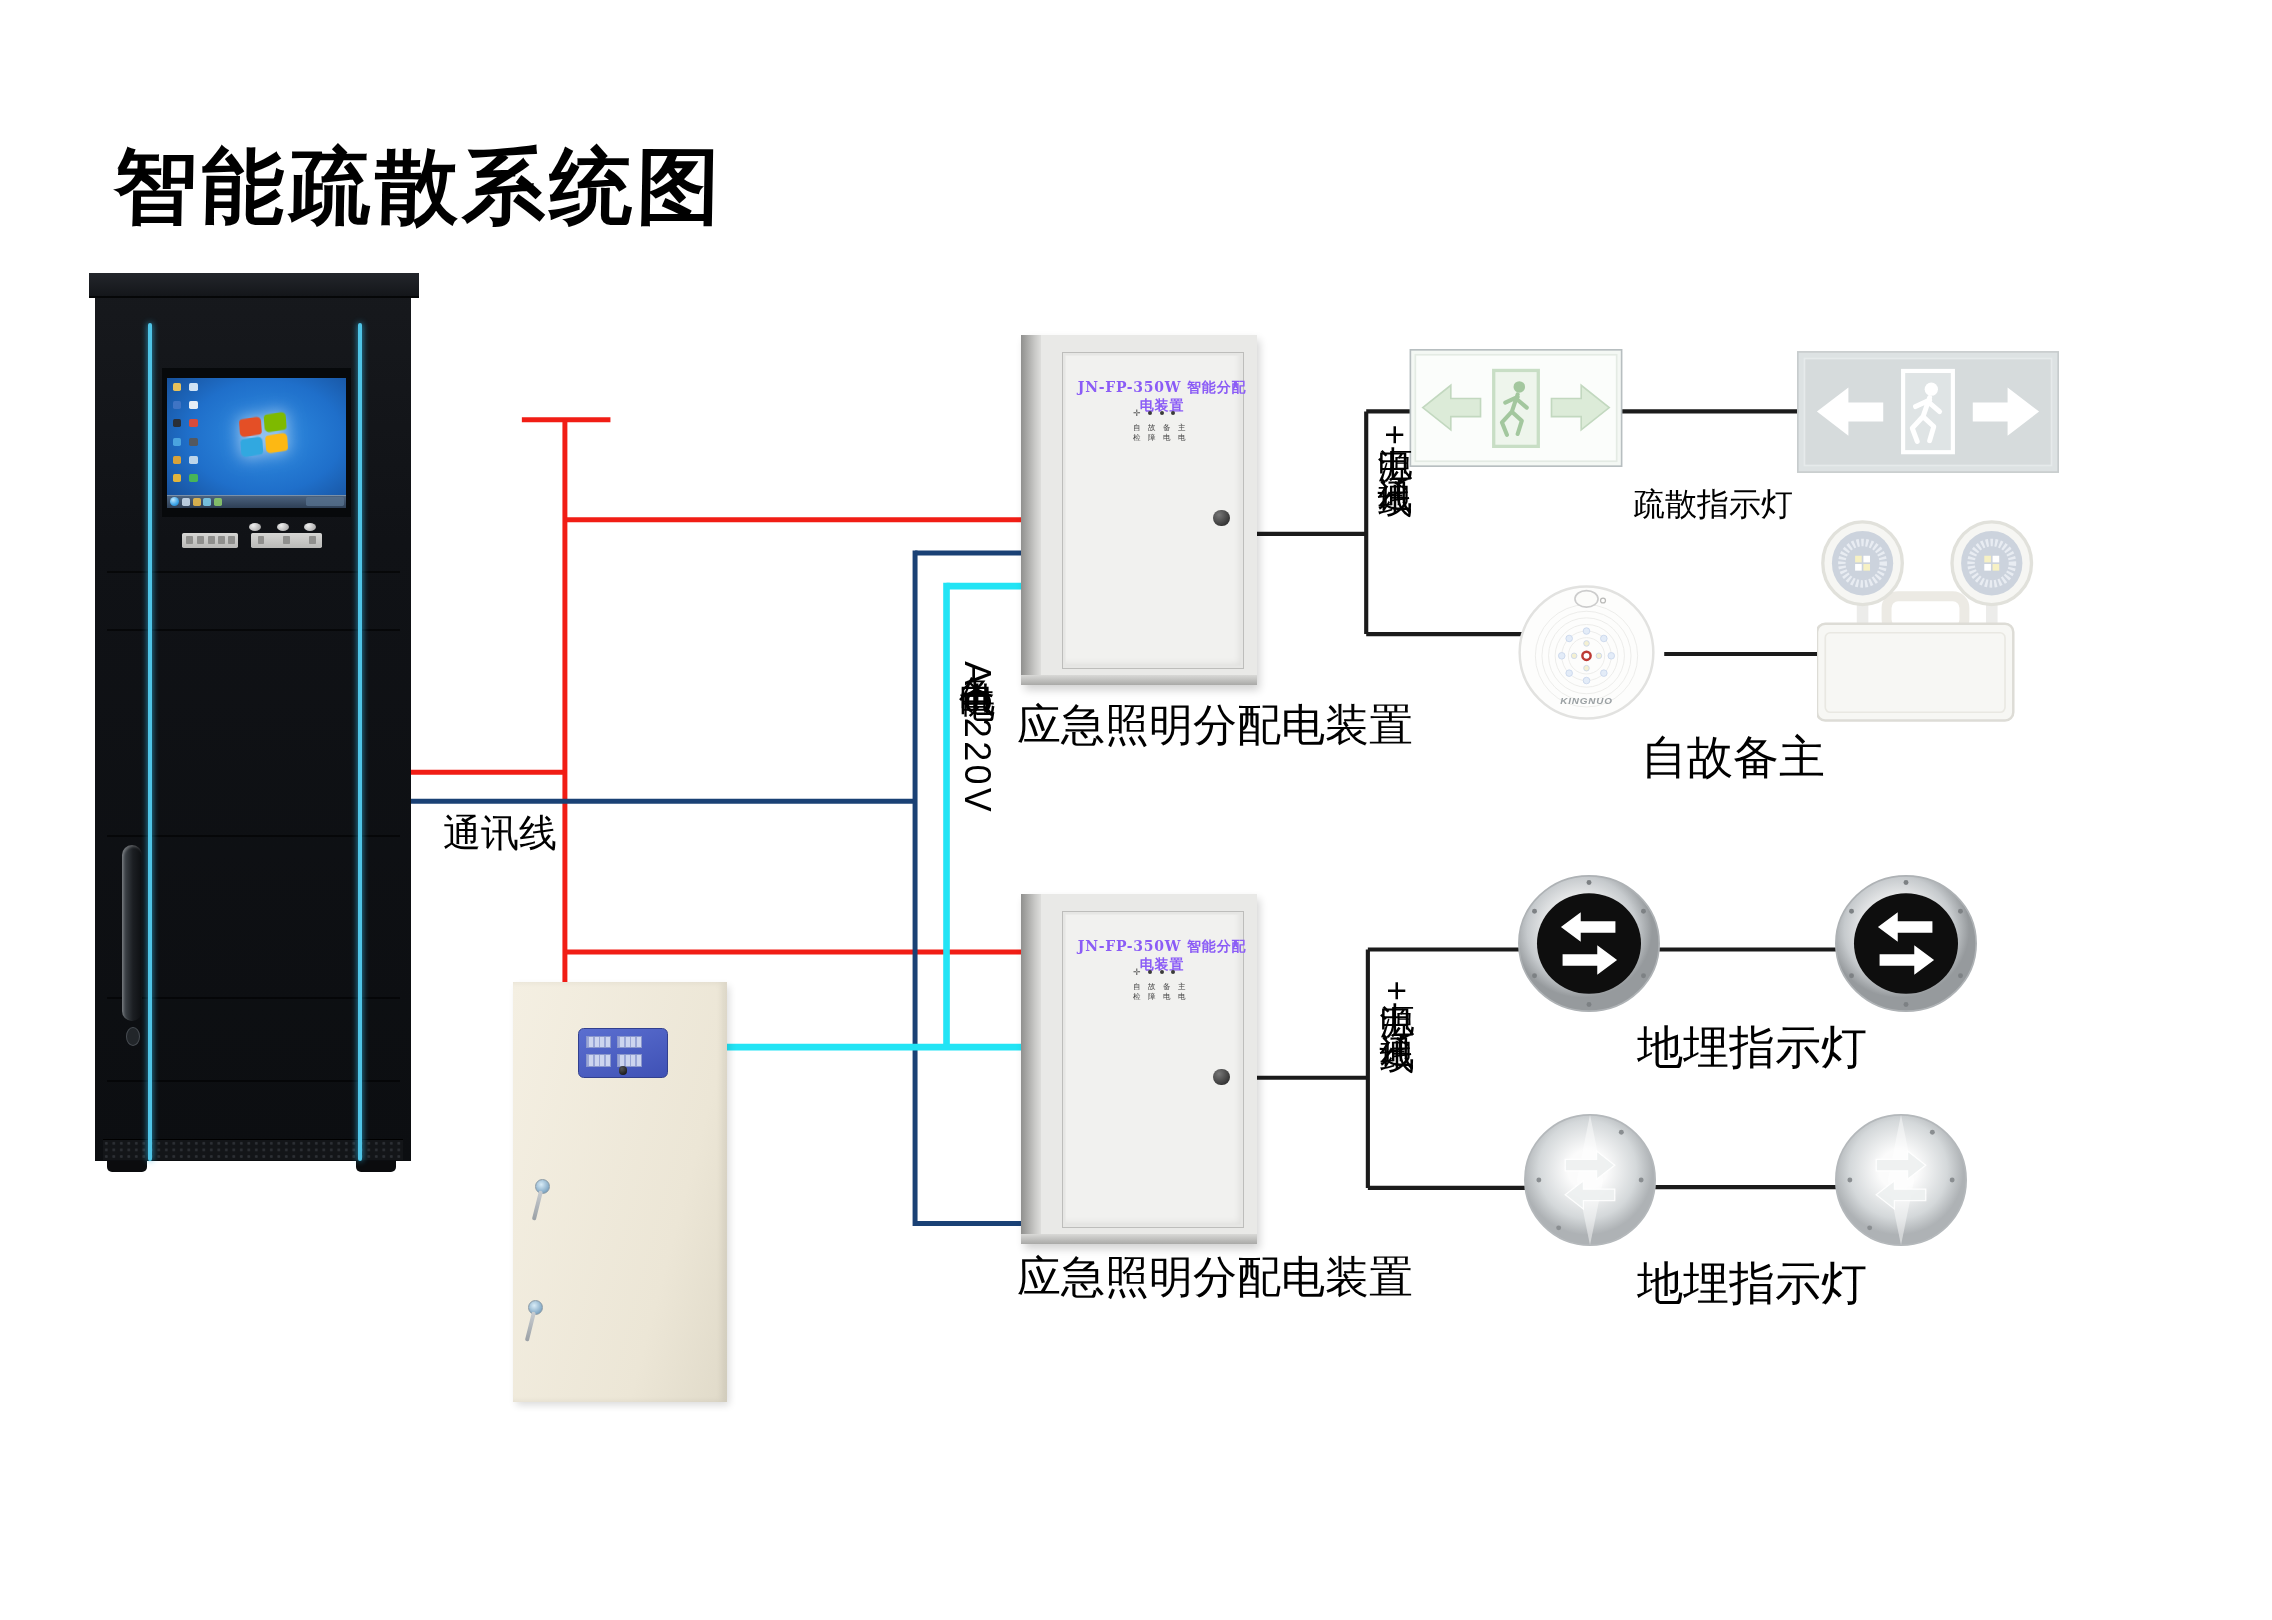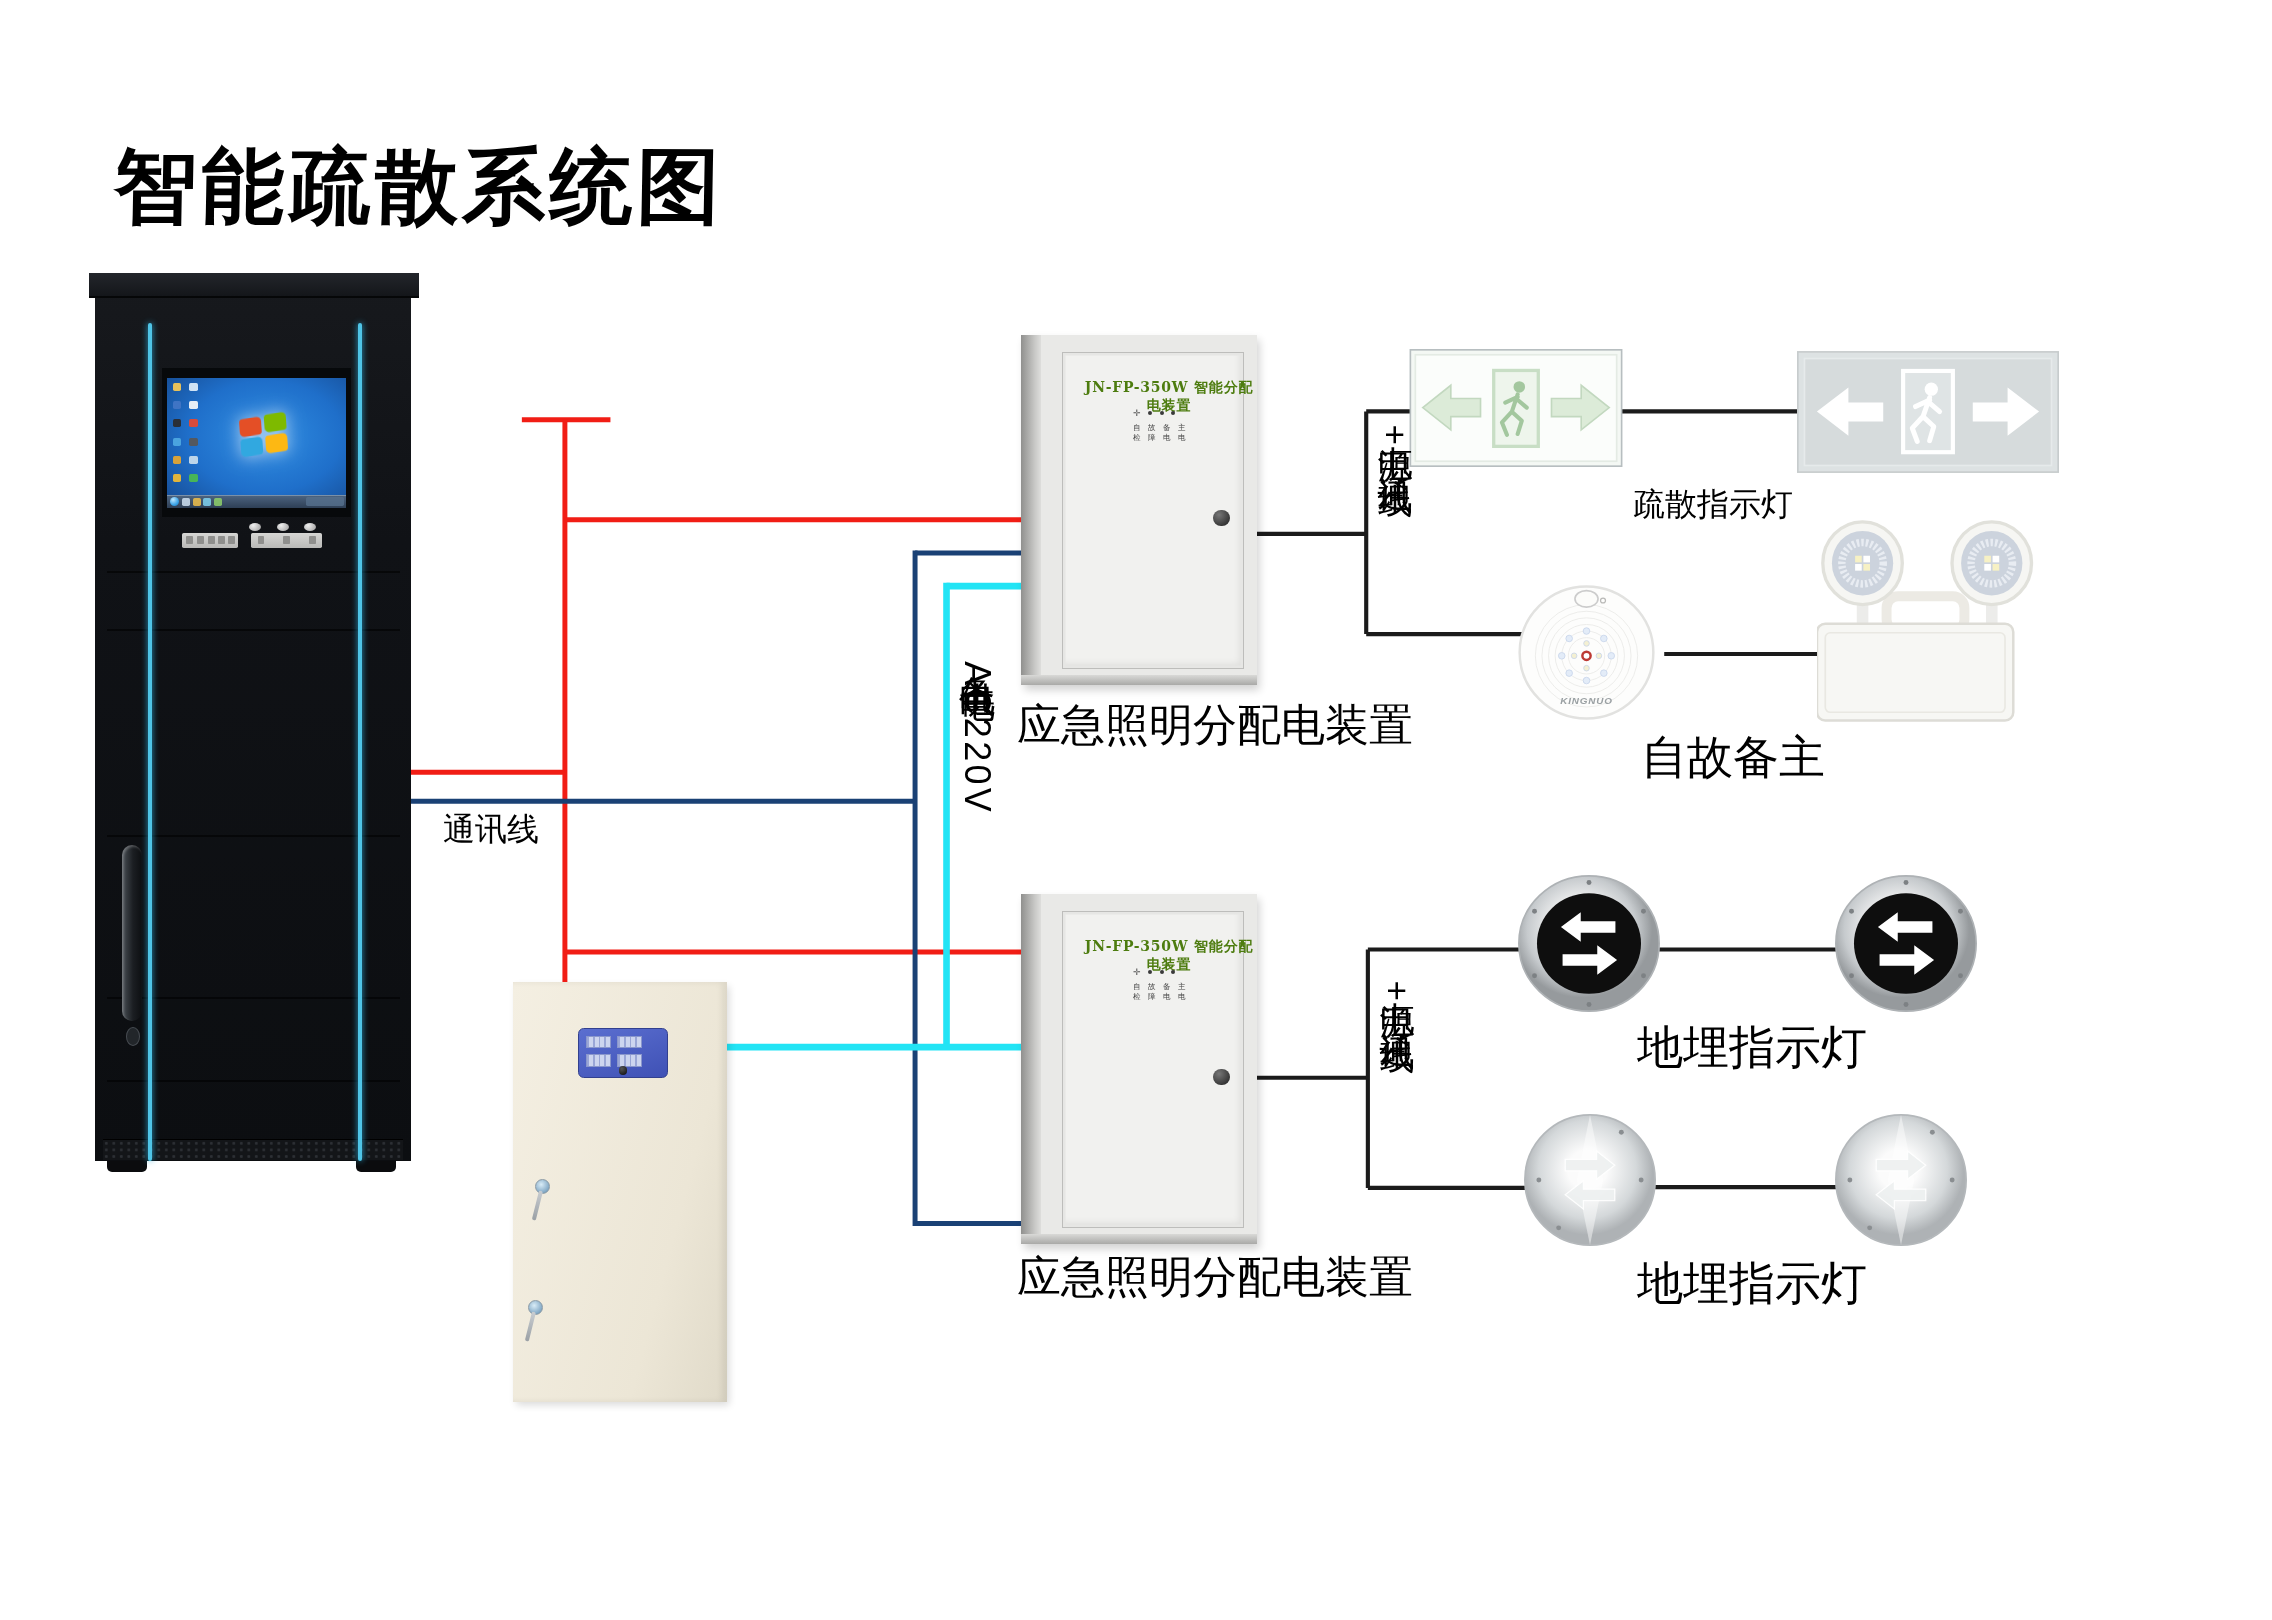--- a/index.html
+++ b/index.html
@@ -46,22 +46,22 @@
   #wires{position:absolute;left:0;top:0;z-index:2;}
   
   .distbox{position:absolute;left:1021px;width:236px;height:350px;z-index:3;background:#e9e9e7;
            box-shadow:3.3px 5px 8.3px rgba(0,0,0,.18);}
   .db-side{position:absolute;left:0;top:0;width:20px;height:100%;
            background:linear-gradient(90deg,#90908e,#c9c9c7 70%,#dededc);}
   .db-bottom{position:absolute;left:0;bottom:0;width:100%;height:10px;
            background:linear-gradient(180deg,#d9d9d7,#a9a9a7);}
   .db-door{position:absolute;left:41px;top:16.6px;width:180px;height:315px;background:#f1f1ef;
            border:1.7px solid #bdbdbb;box-shadow:inset 0 0 0 2.5px #e6e6e4, inset -3.3px -4.1px 7.5px rgba(0,0,0,.08);}
-  .db-model{position:absolute;left:16px;top:26.5px;width:100%;text-align:center;font-size:14px;font-weight:bold;
-            font-family:"DejaVu Serif",serif;color:#4d7c0f;letter-spacing:0.8px;}
+  .db-model{position:absolute;left:9px;top:26.5px;width:100%;text-align:center;font-size:14px;font-weight:bold;
+            font-family:"DejaVu Serif",serif;color:#8b5cf6;letter-spacing:0.8px;}
   .db-leds{position:absolute;left:70px;top:55px;display:flex;gap:7.5px;align-items:center;color:#555;font-size:9px;}
   .db-leds i{width:4.1px;height:4.1px;border-radius:50%;background:#3a3a3a;display:inline-block;}
   .db-tiny{position:absolute;left:70px;width:66px;color:#444;font-size:7.5px;letter-spacing:7.5px;}
   .db-knob{position:absolute;right:13.2px;top:157px;width:16.6px;height:16.6px;border-radius:50%;
            background:radial-gradient(circle at 35% 30%,#777,#1d1d1d);}
   
   #powerbox{position:absolute;left:513px;top:982px;width:214px;height:420px;z-index:3;
             background:linear-gradient(105deg,#f4efe2,#ece6d6 70%,#e0dac9);
             box-shadow:inset -5px 0 6.6px rgba(0,0,0,.07), 2.5px 4.1px 7.5px rgba(0,0,0,.14);}
   #pb-panel{position:absolute;left:65px;top:46px;width:88px;height:48px;border-radius:5.8px;
@@ -404,21 +404,21 @@
       <polygon points="50,98 72,81 72,91 110,91 110,105 72,105 72,115"></polygon>
     </g>
     <g fill="#8a8e91">
       <circle cx="118" cy="22" r="3"></circle>
         <circle cx="142" cy="80" r="3"></circle>
         <circle cx="42" cy="138" r="3"></circle>
         <circle cx="18" cy="80" r="3"></circle>
     </g>
   </svg>
 
-  <div class="lbl" style="left:443px;top:808px;font-size:32px;z-index:4">通讯线</div>
+  <div class="lbl" style="left:443px;top:808px;font-size:38px;z-index:4">通讯线</div>
   <div class="lbl vlbl" style="left:952px;top:648px;font-size:36px;z-index:4">备电供电AC220V</div>
   <div class="lbl vlbl" style="left:1371px;top:418px;font-size:35px;z-index:4">电源+通讯线</div>
   <div class="lbl vlbl" style="left:1373px;top:974px;font-size:35px;z-index:4">电源+通讯线</div>
   <div class="lbl" style="left:1017px;top:696px;font-size:44px;z-index:4">应急照明分配电装置</div>
   <div class="lbl" style="left:1017px;top:1248px;font-size:44px;z-index:4">应急照明分配电装置</div>
   <div class="lbl" style="left:1633px;top:483px;font-size:32px;z-index:4">疏散指示灯</div>
   <div class="lbl" style="left:1641px;top:727px;font-size:46px;z-index:4">自故备主</div>
   <div class="lbl" style="left:1637px;top:1017px;font-size:46px;z-index:4">地埋指示灯</div>
   <div class="lbl" style="left:1637px;top:1253px;font-size:46px;z-index:4">地埋指示灯</div>
 

